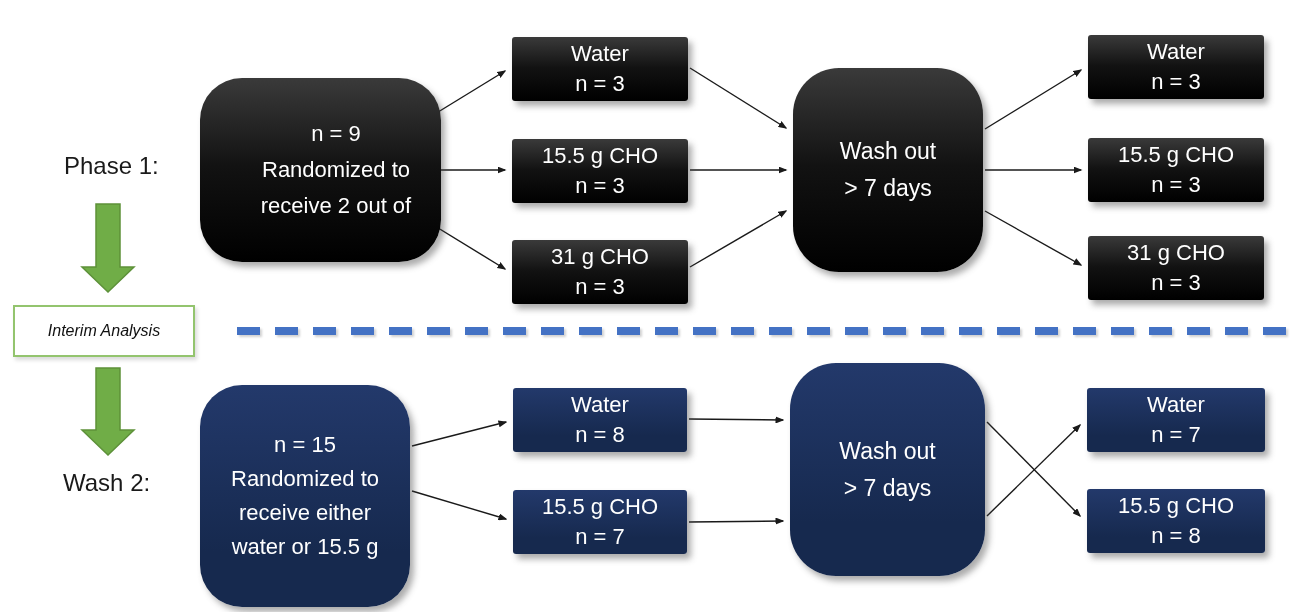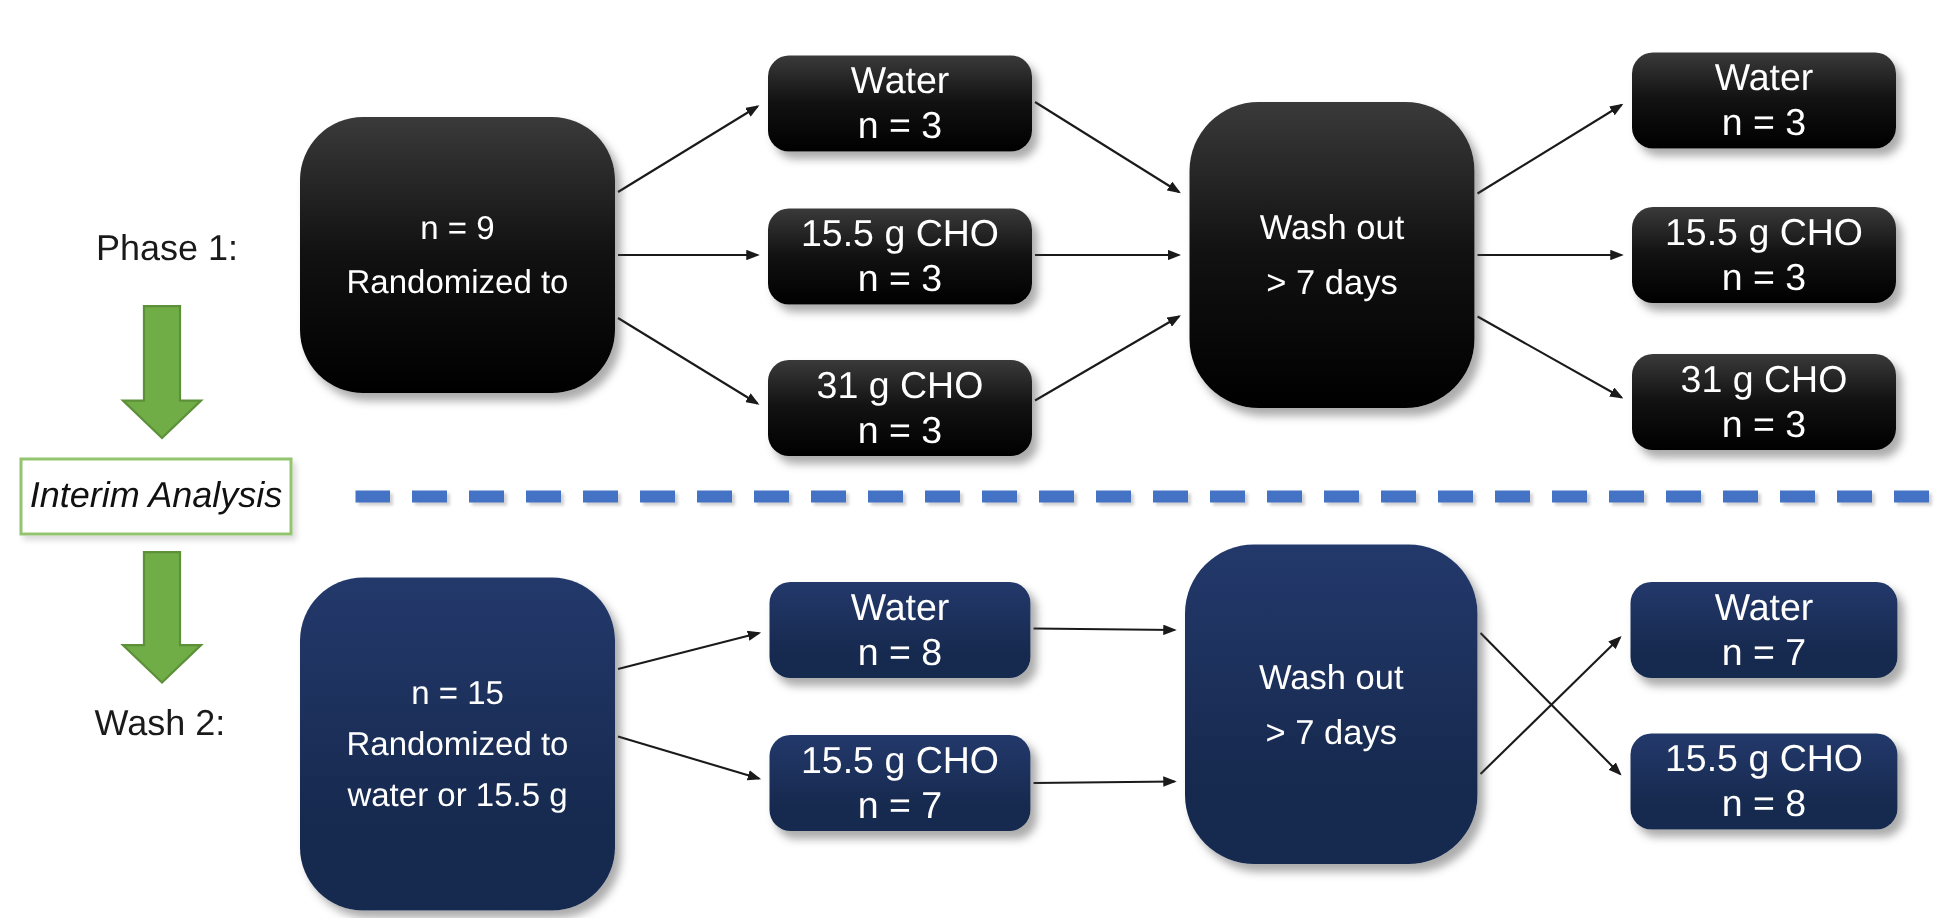--- a/index.html
+++ b/index.html
@@ -42,32 +42,32 @@
   .big {
     width: 210px;
     border-radius: 42px;
     font-size: 22px;
     line-height: 36px;
   }
   .big.five { line-height: 34px; }
   .small {
     width: 176px;
     height: 64px;
-    border-radius: 14px;
-    font-size: 25px;
+    border-radius: 3px;
+    font-size: 22px;
     line-height: 30px;
   }
   .wash {
     border-radius: 46px;
     font-size: 23px;
     line-height: 37px;
     text-align: center;
   }
   
-  #p1-source { left: 200px; top: 78px;  height: 184px; }
+  #p1-source { left: 200px; top: 78px;  height: 184px; padding-left: 31px; }
   #p1-a1     { left: 512px; top: 37px;  }
   #p1-a2     { left: 512px; top: 139px; }
   #p1-a3     { left: 512px; top: 240px; }
   #p1-wash   { left: 793px; top: 68px;  width: 190px; height: 204px; }
   #p1-b1     { left: 1088px; top: 35px;  }
   #p1-b2     { left: 1088px; top: 138px; }
   #p1-b3     { left: 1088px; top: 236px; }
 
   #p2-source { left: 200px; top: 385px; height: 222px; }
   #p2-a1     { left: 513px; top: 388px; width: 174px; }
@@ -90,21 +90,21 @@
   .interim {
     position: absolute;
     left: 13px; top: 305px;
     width: 182px; height: 52px;
     background: #ffffff;
     border: 2px solid #93c46e;
     box-sizing: border-box;
     display: flex;
     align-items: center;
     justify-content: center;
-    font-size: 24px;
+    font-size: 16px;
     font-style: italic;
     color: #111111;
     box-shadow: 2px 3px 4px rgba(0,0,0,0.15);
   }
 
   
   .divider {
     position: absolute;
     left: 237px; top: 327px;
     width: 1054px; height: 8px;
@@ -159,20 +159,21 @@
 
   <div class="interim">
     <span>Interim Analysis</span>
   </div>
 
   <div class="divider"></div>
 
   <div class="node black big" id="p1-source">
     <span class="ln">n = 9</span>
     <span class="ln">Randomized to</span>
+    <span class="ln">receive 2 out of</span>
   </div>
 
   <div class="node black small" id="p1-a1">
     <span class="ln">Water</span>
     <span class="ln">n = 3</span>
   </div>
   <div class="node black small" id="p1-a2">
     <span class="ln">15.5 g CHO</span>
     <span class="ln">n = 3</span>
   </div>
@@ -195,20 +196,21 @@
     <span class="ln">n = 3</span>
   </div>
   <div class="node black small" id="p1-b3">
     <span class="ln">31 g CHO</span>
     <span class="ln">n = 3</span>
   </div>
 
   <div class="node navy big five" id="p2-source">
     <span class="ln">n = 15</span>
     <span class="ln">Randomized to</span>
+    <span class="ln">receive either</span>
     <span class="ln">water or 15.5 g</span>
   </div>
 
   <div class="node navy small" id="p2-a1">
     <span class="ln">Water</span>
     <span class="ln">n = 8</span>
   </div>
   <div class="node navy small" id="p2-a2">
     <span class="ln">15.5 g CHO</span>
     <span class="ln">n = 7</span>

